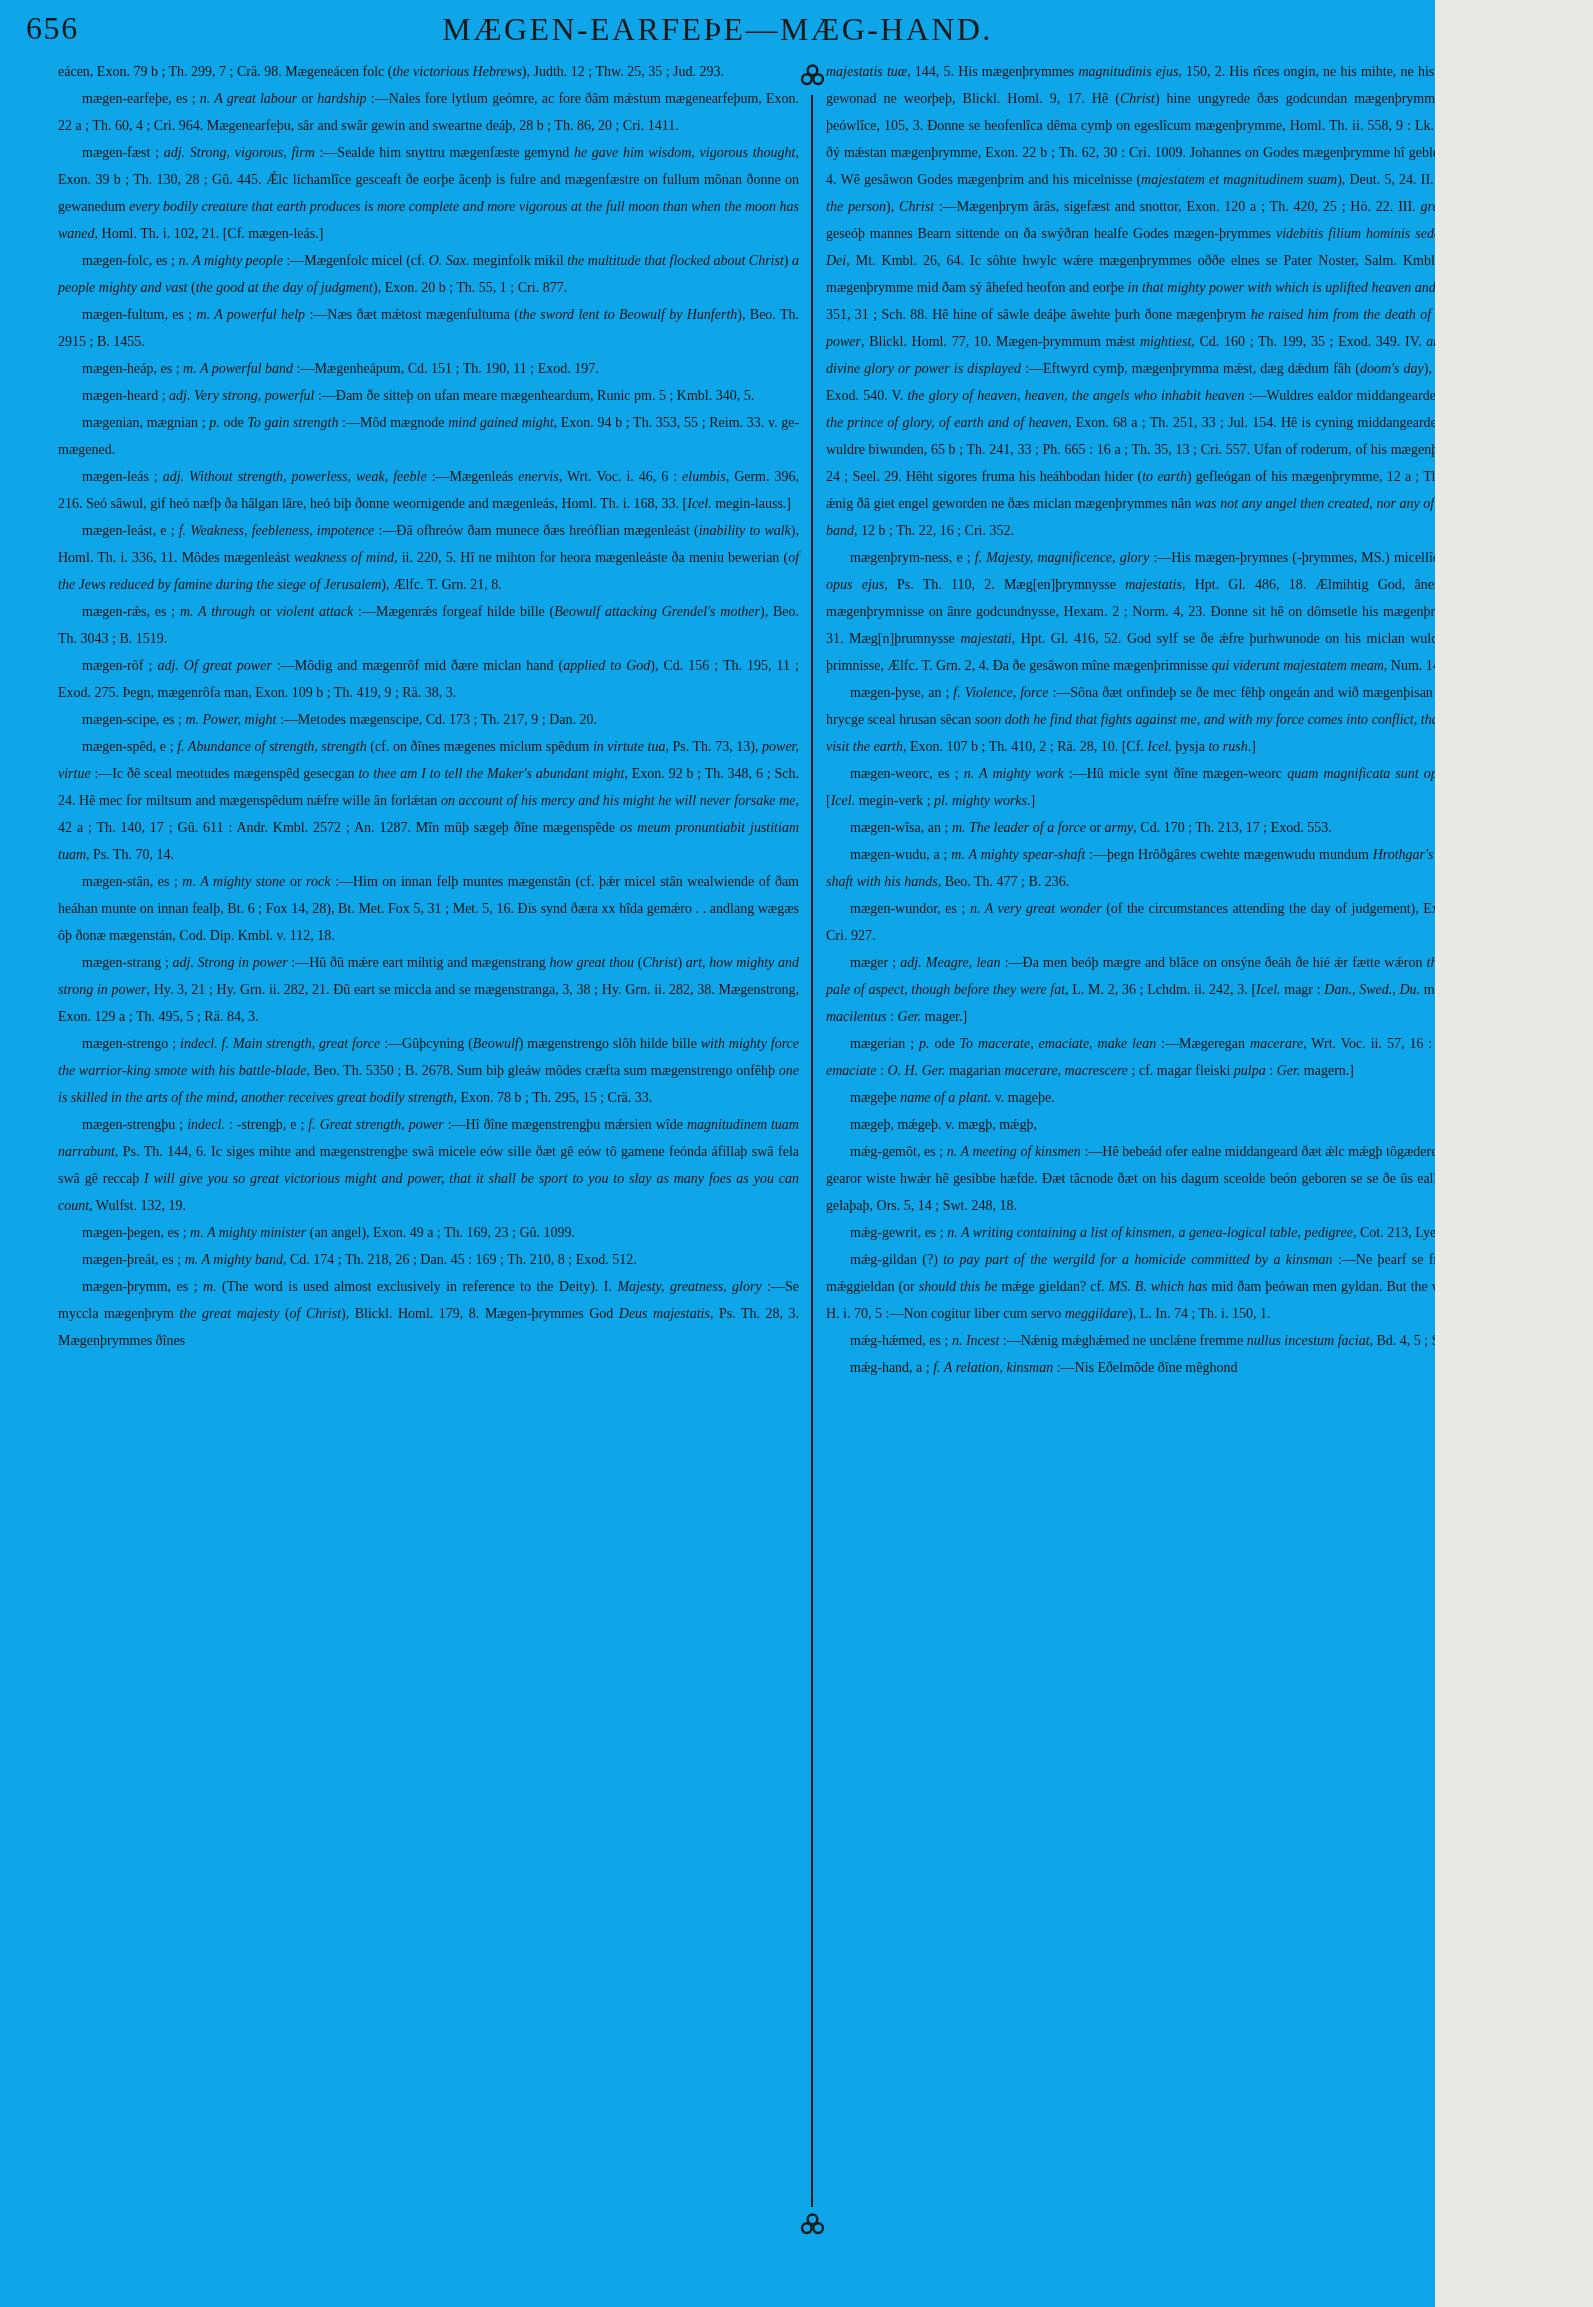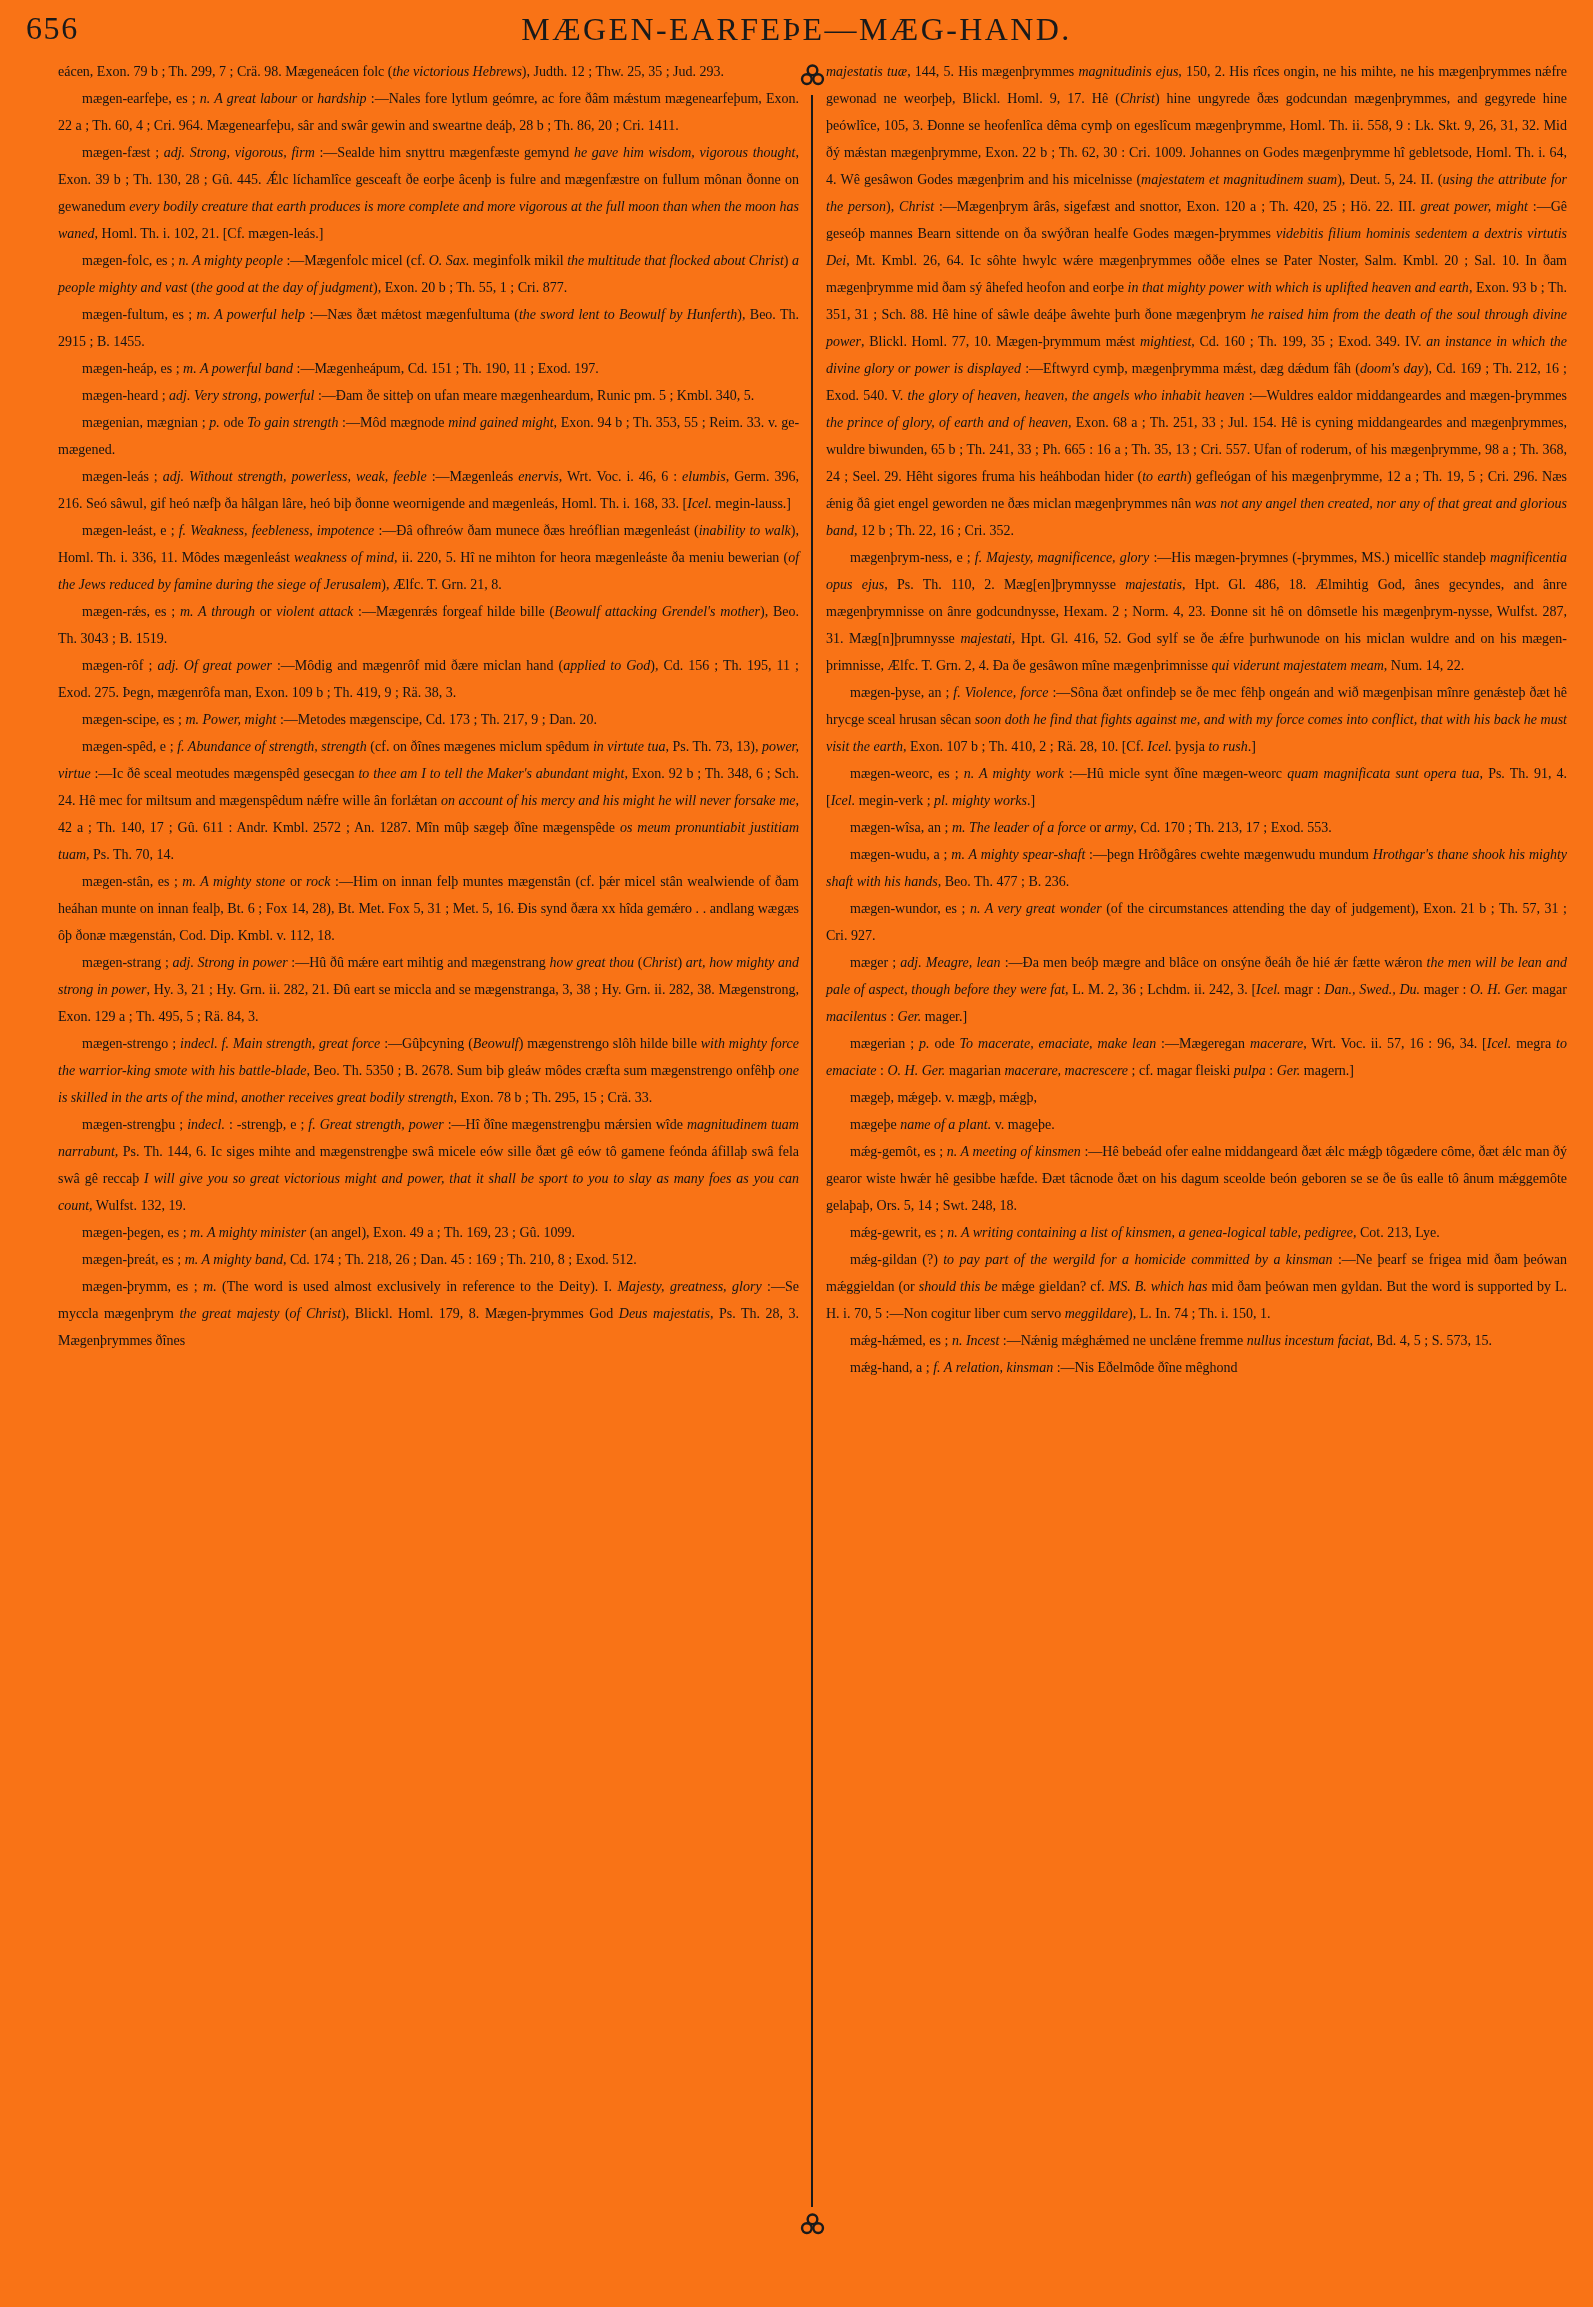--- a/index.html
+++ b/index.html
@@ -1,19 +1,19 @@
 <!DOCTYPE html>
 <html style="font-size:13px"><head>
 <meta charset="utf-8">
 <style>
   html,body{margin:0;padding:0;background:#e8e8e4;}
   .page{
     position:relative;
-    width:1593px;height:2307px;
-    background:#f97316;
+    width:1435px;height:2307px;
+    background:#0ea5e9;
     color:#111;
     font-family:"Liberation Serif","DejaVu Serif",serif;
     overflow:hidden;
   }
   .page-header{
     position:absolute;top:8px;left:0;right:0;height:47px;
   }
   .page-number{
     position:absolute;left:26px;top:1.6px;
     font-size:32px;letter-spacing:1.6px;color:#1a1a1a;
@@ -111,22 +111,22 @@
     <div class="col col-right" id="col-right">
         <p class="entry cont"><span class="i">majestatis tuæ</span><span>, 144, 5.  His mægenþrymmes </span><span class="i">magnitudinis ejus</span><span>, 150, 2. His rîces ongin, ne his mihte, ne his mægenþrymmes nǽfre gewonad ne weorþeþ, Blickl. Homl. 9, 17.  Hê (</span><span class="i">Christ</span><span>) hine ungyrede ðæs godcundan mægenþrymmes, and gegyrede hine þeówlîce, 105, 3.  Ðonne se heofenlîca dêma cymþ on egeslîcum mægenþrymme, Homl. Th. ii. 558, 9 : Lk. Skt. 9, 26, 31, 32.  Mid ðý mǽstan mægenþrymme, Exon. 22 b ; Th. 62, 30 : Cri. 1009.  Johannes on Godes mægenþrymme hî gebletsode, Homl. Th. i. 64, 4.  Wê gesâwon Godes mægenþrim and his micelnisse (</span><span class="i">majestatem et magnitudinem suam</span><span>), Deut. 5, 24.      </span><span class="b">II.</span><span> (</span><span class="i">using the attribute for the person</span><span>), </span><span class="i">Christ</span><span> :—Mægenþrym ârâs, sigefæst and snottor, Exon. 120 a ; Th. 420, 25 ; Hö. 22.      </span><span class="b">III.</span><span> </span><span class="i">great power, might</span><span> :—Gê geseóþ mannes Bearn sittende on ða swýðran healfe Godes mægen-þrymmes </span><span class="i">videbitis filium hominis sedentem a dextris virtutis Dei</span><span>, Mt. Kmbl. 26, 64.  Ic sôhte hwylc wǽre mægenþrymmes oððe elnes se Pater Noster, Salm. Kmbl. 20 ; Sal. 10.  In ðam mægenþrymme mid ðam sý âhefed heofon and eorþe </span><span class="i">in that mighty power with which is uplifted heaven and earth</span><span>, Exon. 93 b ; Th. 351, 31 ; Sch. 88.  Hê hine of sâwle deáþe âwehte þurh ðone mægenþrym </span><span class="i">he raised him from the death of the soul through divine power</span><span>, Blickl. Homl. 77, 10.  Mægen-þrymmum mǽst </span><span class="i">mightiest</span><span>, Cd. 160 ; Th. 199, 35 ; Exod. 349.      </span><span class="b">IV.</span><span> </span><span class="i">an instance in which the divine glory or power is displayed</span><span> :—Eftwyrd cymþ, mægenþrymma mǽst, dæg dǽdum fâh (</span><span class="i">doom's day</span><span>), Cd. 169 ; Th. 212, 16 ; Exod. 540.      </span><span class="b">V.</span><span> </span><span class="i">the glory of heaven, heaven, the angels who inhabit heaven</span><span> :—Wuldres ealdor middangeardes and mægen-þrymmes </span><span class="i">the prince of glory, of earth and of heaven</span><span>, Exon. 68 a ; Th. 251, 33 ; Jul. 154.  Hê is cyning middangeardes and mægenþrymmes, wuldre biwunden, 65 b ; Th. 241, 33 ; Ph. 665 : 16 a ; Th. 35, 13 ; Cri. 557.  Ufan of roderum, of his mægenþrymme, 98 a ; Th. 368, 24 ; Seel. 29.  Hêht sigores fruma his heáhbodan hider (</span><span class="i">to earth</span><span>) gefleógan of his mægenþrymme, 12 a ; Th. 19, 5 ; Cri. 296.  Næs ǽnig ðâ giet engel geworden ne ðæs miclan mægenþrymmes nân </span><span class="i">was not any angel then created, nor any of that great and glorious band</span><span>, 12 b ; Th. 22, 16 ; Cri. 352.</span></p>
         <p class="entry"><span class="b">mægenþrym-ness,</span><span> e ; </span><span class="i">f. Majesty, magnificence, glory</span><span> :—His mægen-þrymnes (-þrymmes, MS.) micellîc standeþ </span><span class="i">magnificentia opus ejus</span><span>, Ps. Th. 110, 2.  Mæg[en]þrymnysse </span><span class="i">majestatis</span><span>, Hpt. Gl. 486, 18.  Ælmihtig God, ânes gecyndes, and ânre mægenþrymnisse on ânre godcundnysse, Hexam. 2 ; Norm. 4, 23.  Ðonne sit hê on dômsetle his mægenþrym-nysse, Wulfst. 287, 31.  Mæg[n]þrumnysse </span><span class="i">majestati</span><span>, Hpt. Gl. 416, 52. God sylf se ðe ǽfre þurhwunode on his miclan wuldre and on his mægen-þrimnisse, Ælfc. T. Grn. 2, 4.  Ða ðe gesâwon mîne mægenþrimnisse </span><span class="i">qui viderunt majestatem meam</span><span>, Num. 14, 22.</span></p>
         <p class="entry"><span class="b">mægen-þyse,</span><span> an ; </span><span class="i">f. Violence, force</span><span> :—Sôna ðæt onfindeþ se ðe mec fêhþ ongeán and wið mægenþisan mînre genǽsteþ ðæt hê hrycge sceal hrusan sêcan </span><span class="i">soon doth he find that fights against me, and with my force comes into conflict, that with his back he must visit the earth</span><span>, Exon. 107 b ; Th. 410, 2 ; Rä. 28, 10.  [Cf. </span><span class="i">Icel.</span><span> þysja </span><span class="i">to rush</span><span>.]</span></p>
         <p class="entry"><span class="b">mægen-weorc,</span><span> es ; </span><span class="i">n. A mighty work</span><span> :—Hû micle synt ðîne mægen-weorc </span><span class="i">quam magnificata sunt opera tua</span><span>, Ps. Th. 91, 4.  [</span><span class="i">Icel.</span><span> megin-verk ; </span><span class="i">pl. mighty works</span><span>.]</span></p>
         <p class="entry"><span class="b">mægen-wîsa,</span><span> an ; </span><span class="i">m. The leader of a force</span><span> or </span><span class="i">army</span><span>, Cd. 170 ; Th. 213, 17 ; Exod. 553.</span></p>
         <p class="entry"><span class="b">mægen-wudu,</span><span> a ; </span><span class="i">m. A mighty spear-shaft</span><span> :—þegn Hrôðgâres cwehte mægenwudu mundum </span><span class="i">Hrothgar's thane shook his mighty shaft with his hands</span><span>, Beo. Th. 477 ; B. 236.</span></p>
         <p class="entry"><span class="b">mægen-wundor,</span><span> es ; </span><span class="i">n. A very great wonder</span><span> (of the circumstances attending the day of judgement), Exon. 21 b ; Th. 57, 31 ; Cri. 927.</span></p>
         <p class="entry"><span class="b">mæger ;</span><span> </span><span class="i">adj. Meagre, lean</span><span> :—Ða men beóþ mægre and blâce on onsýne ðeáh ðe hié ǽr fætte wǽron </span><span class="i">the men will be lean and pale of aspect, though before they were fat</span><span>, L. M. 2, 36 ; Lchdm. ii. 242, 3.  [</span><span class="i">Icel.</span><span> magr : </span><span class="i">Dan., Swed., Du.</span><span> mager :  </span><span class="i">O. H. Ger.</span><span> magar </span><span class="i">macilentus</span><span> :  </span><span class="i">Ger.</span><span> mager.]</span></p>
         <p class="entry"><span class="b">mægerian ;</span><span> </span><span class="i">p.</span><span> ode </span><span class="i">To macerate, emaciate, make lean</span><span> :—Mægeregan </span><span class="i">macerare</span><span>, Wrt. Voc. ii. 57, 16 :  96, 34.  [</span><span class="i">Icel.</span><span> megra </span><span class="i">to emaciate</span><span> : </span><span class="i">O. H. Ger.</span><span> magarian </span><span class="i">macerare, macrescere</span><span> ;  cf. magar fleiski </span><span class="i">pulpa</span><span> : </span><span class="i">Ger.</span><span> magern.]</span></p>
+        <p class="entry"><span class="b">mægeþe</span><span> </span><span class="i">name of a plant.</span><span>  v. mageþe.</span></p>
         <p class="entry"><span class="b">mægeþ, mǽgeþ.</span><span>  v. mægþ, mǽgþ,</span></p>
-        <p class="entry"><span class="b">mægeþe</span><span> </span><span class="i">name of a plant.</span><span>  v. mageþe.</span></p>
         <p class="entry"><span class="b">mǽg-gemôt,</span><span> es ; </span><span class="i">n. A meeting of kinsmen</span><span> :—Hê bebeád ofer ealne middangeard ðæt ǽlc mǽgþ tôgædere côme, ðæt ǽlc man ðý gearor wiste hwǽr hê gesibbe hæfde.  Ðæt tâcnode ðæt on his dagum sceolde beón geboren se se ðe ûs ealle tô ânum mǽggemôte gelaþaþ, Ors. 5, 14 ; Swt. 248, 18.</span></p>
         <p class="entry"><span class="b">mǽg-gewrit,</span><span> es ; </span><span class="i">n. A writing containing a list of kinsmen, a genea-logical table, pedigree</span><span>, Cot. 213, Lye.</span></p>
         <p class="entry"><span class="b">mǽg-gildan</span><span> (?) </span><span class="i">to pay part of the wergild for a homicide committed by a kinsman</span><span> :—Ne þearf se frigea mid ðam þeówan mǽggieldan (or </span><span class="i">should this be</span><span> mǽge gieldan? cf. </span><span class="i">MS. B. which has</span><span> mid ðam þeówan men gyldan.  But the word is supported by L. H. i. 70, 5 :—Non cogitur liber cum servo </span><span class="i">meggildare</span><span>), L. In. 74 ;  Th. i. 150, 1.</span></p>
         <p class="entry"><span class="b">mǽg-hǽmed,</span><span> es ; </span><span class="i">n. Incest</span><span> :—Nǽnig mǽghǽmed ne unclǽne fremme </span><span class="i">nullus incestum faciat</span><span>, Bd. 4, 5 ; S. 573, 15.</span></p>
         <p class="entry"><span class="b">mǽg-hand,</span><span> a ; </span><span class="i">f. A relation, kinsman</span><span> :—Nis Eðelmôde ðîne mêghond</span></p>
       </div>
   </div>
 
 </div>
 

